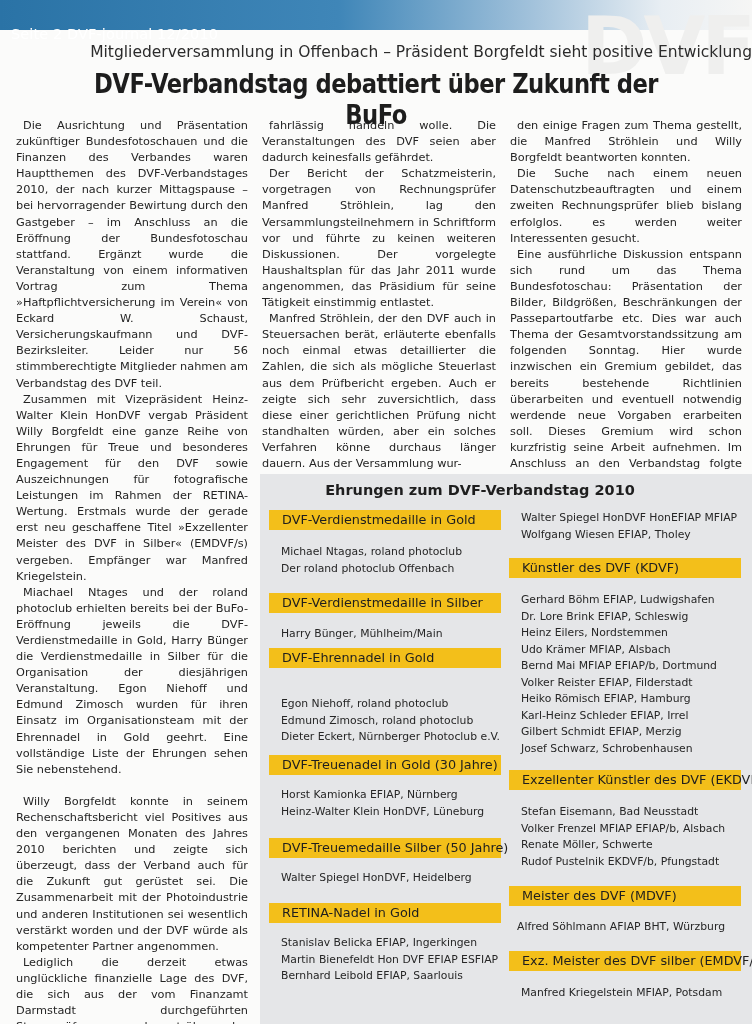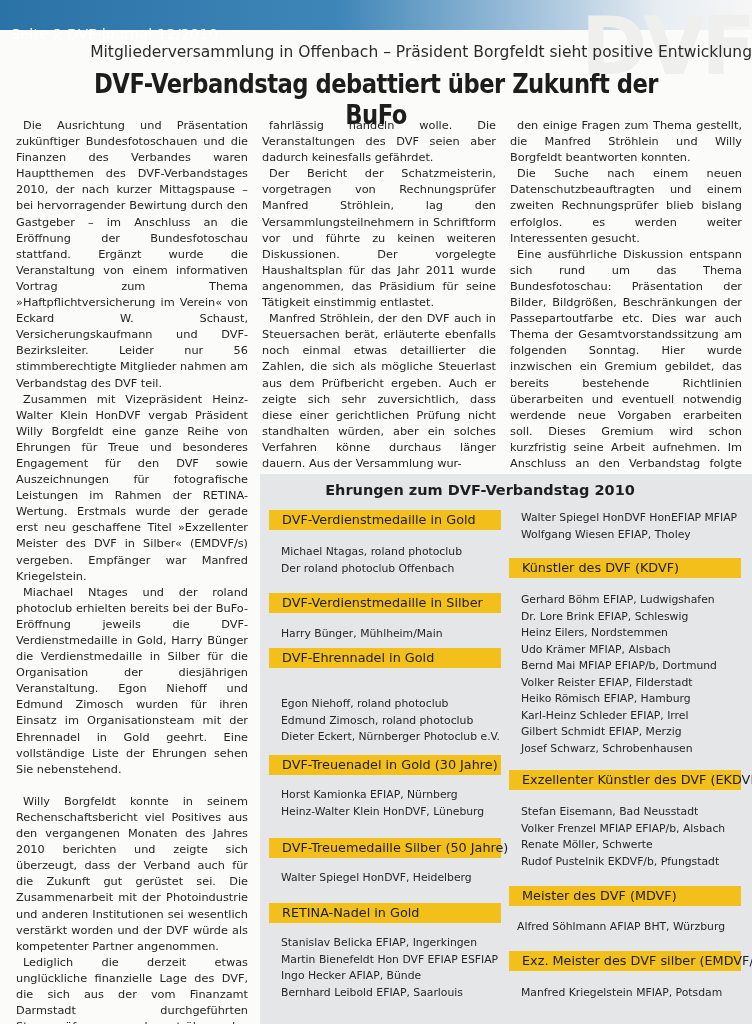--- a/index.html
+++ b/index.html
@@ -120,21 +120,20 @@
 
     <div class="cat" style="top:364px">DVF-Treuemedaille Silber (50 Jahre)</div>
     <div class="names" style="top:396px">
       <div>Walter Spiegel HonDVF, Heidelberg</div>
     </div>
 
     <div class="cat" style="top:429px">RETINA-Nadel in Gold</div>
     <div class="names" style="top:461px">
       <div>Stanislav Belicka EFIAP, Ingerkingen</div>
       <div>Martin Bienefeldt Hon DVF EFIAP ESFIAP</div>
-      <div>Ingo Hecker AFIAP, Bünde</div>
       <div>Bernhard Leibold EFIAP, Saarlouis</div>
     </div>
   </div>
 
   <div class="hcol right">
     <div class="names" style="top:36px">
       <div>Walter Spiegel HonDVF HonEFIAP MFIAP</div>
       <div>Wolfgang Wiesen EFIAP, Tholey</div>
     </div>
 

